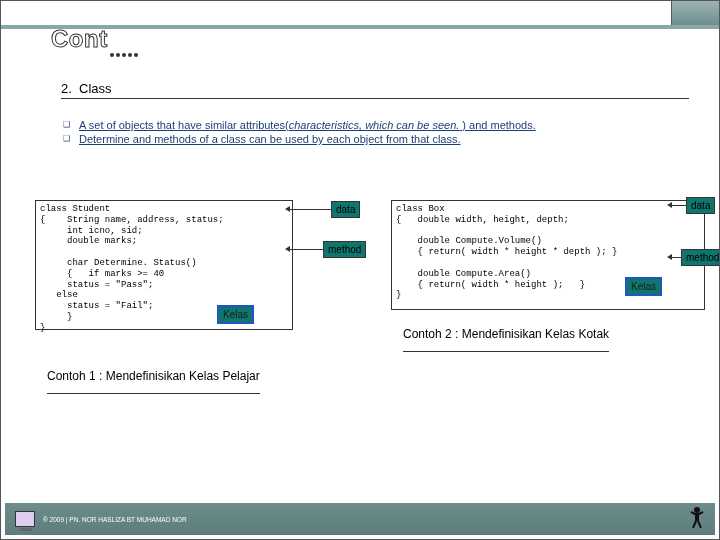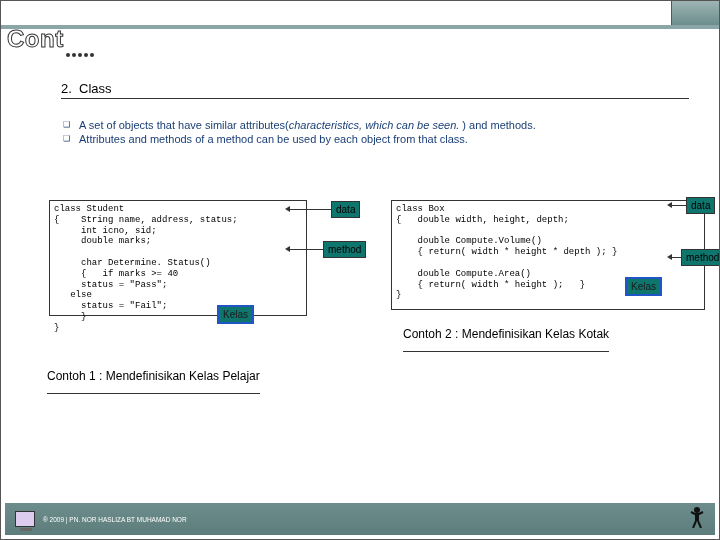--- a/index.html
+++ b/index.html
@@ -29,20 +29,21 @@
     padding: 2px 10px;
     font-size: 12px;
   }
   .header {
     height: 40px;
     display: flex;
     align-items: flex-start;
     justify-content: space-between;
     padding: 2px 4px 0 6px;
     position: relative;
+    margin-left: 44px;
   }
   .cont {
     font-family: "Arial Black", Arial, sans-serif;
     font-size: 24px;
     font-weight: 900;
     letter-spacing: 0.5px;
     -webkit-text-stroke: 1px #333;
     color: #fff;
     display: flex;
     align-items: flex-end;
@@ -72,21 +73,21 @@
     font-size: 13px;
     border-bottom: 1px solid #333;
     padding-bottom: 2px;
     margin-bottom: 20px;
   }
   .bullets {
     font-size: 11px;
     color: #1a3f76;
     padding-left: 18px;
   }
-  .bullets li { list-style: none; position: relative; margin: 2px 0; }
+  .bullets li { list-style: none; position: relative; margin: 2px 0; text-decoration: underline; }
   .bullets li::before {
     content: "❑";
     position: absolute;
     left: -16px;
     font-size: 8px;
     top: 1px;
     color: #1a3f76;
   }
   .italic { font-style: italic; }
   .diagram {
@@ -99,21 +100,21 @@
   .codebox {
     position: absolute;
     border: 1px solid #333;
     font-family: "Courier New", monospace;
     font-size: 9px;
     line-height: 1.2;
     padding: 3px 4px;
     white-space: pre;
     background:#fff;
   }
-  .code1 { left: 18px; top: 0; width: 258px; height: 116px; }
+  .code1 { left: 4px; top: 0; width: 258px; height: 130px; }
   .code2 { left: 360px; top: 0; width: 314px; height: 110px; }
   .label {
     position: absolute;
     border: 1px solid #333;
     font-size: 10px;
     padding: 2px 4px;
     background:#0f766e;
   }
   .label-blue { border: 2px solid #1f55c4; color:#1a1a1a; }
   .data1 { left: 300px; top: 10px; }
@@ -200,21 +201,21 @@
 <div class="section">
   <div class="sectitle">
     <span>2.</span>
     &nbsp;<span>Class</span>
   </div>
   <ul class="bullets">
     <li>
       <span>A set of objects that have similar attributes(</span><span class="italic">characteristics, which can be seen.</span><span> ) and methods.</span>
     </li>
     <li>
-      <span>Attributes and methods of a method can be used by each object from that class.</span>
+      <span>Determine and methods of a class can be used by each object from that class.</span>
     </li>
   </ul>
 </div>
 
 <div class="diagram">
   <pre class="codebox code1">class Student
 {    String name, address, status;
      int icno, sid;
      double marks;
 

